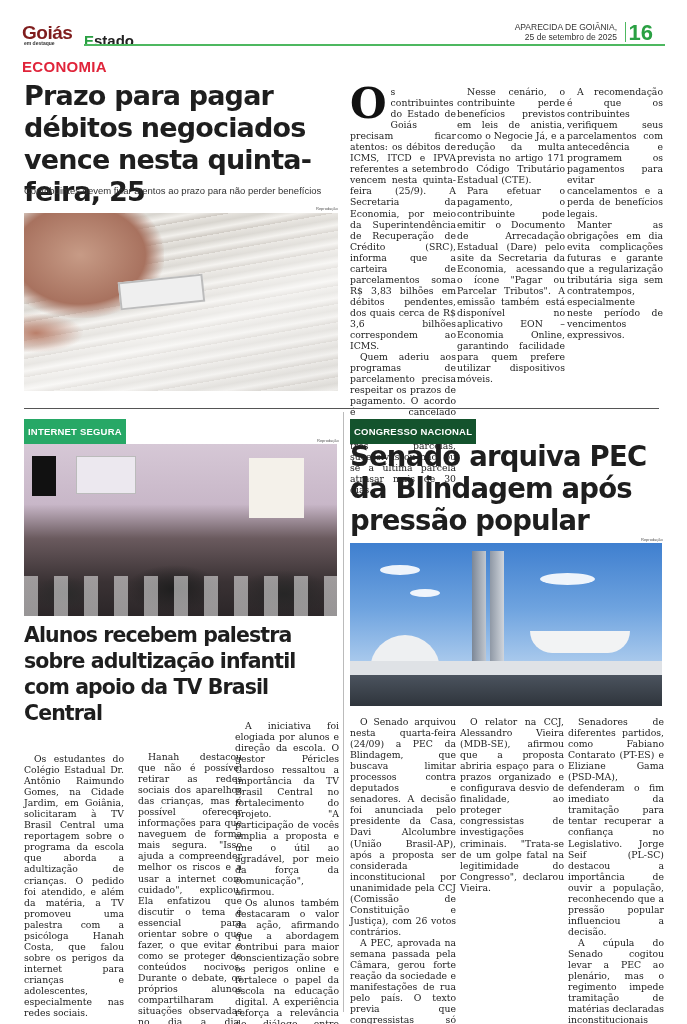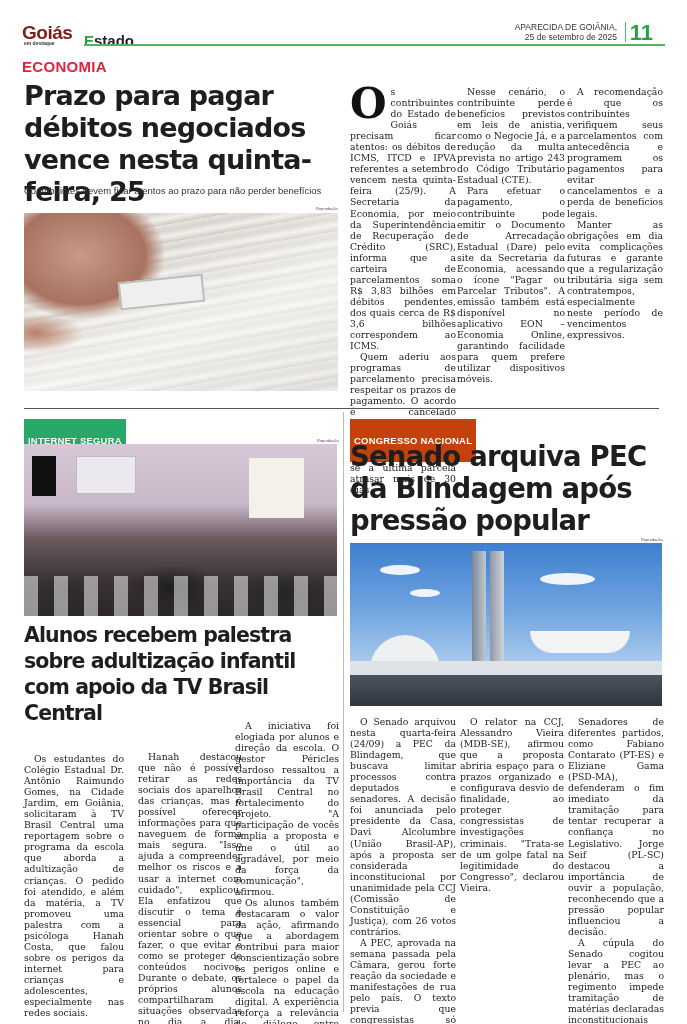--- a/index.html
+++ b/index.html
@@ -35,23 +35,23 @@
   .photo-docs .pen { position:absolute; left:0; top:100px; width:60px; height:40px; background:radial-gradient(ellipse at 20% 50%, #b97e69 0%, transparent 70%); }
 
   .col-text { position:absolute; font-family:"DejaVu Serif", serif; font-size:9.3px; line-height:11.05px; color:#222; text-align:justify; hyphens:none; }
   .col-text p { text-indent:10px; }
   .col-text p.noindent { text-indent:0; }
   .dropcap { float:left; font-family:"DejaVu Serif", serif; font-size:42px; line-height:34px; margin:1px 4px 0 0; font-weight:bold; color:#111; }
 
   .rule-h { position:absolute; left:24px; top:408px; width:635px; height:1px; background:#555; }
   .rule-v { position:absolute; left:343px; top:412px; width:1px; height:600px; background:#bbb; }
 
-  .tag { position:absolute; font-family:"Liberation Sans", sans-serif; font-weight:bold; font-size:9.5px; color:#fff; padding:16px 4px; letter-spacing:0.2px; }
+  .tag { position:absolute; font-family:"Liberation Sans", sans-serif; font-weight:bold; font-size:9.5px; color:#fff; padding:7px 4px; letter-spacing:0.2px; }
   .tag-green { left:24px; top:419px; background:#27a866; }
-  .tag-blue { left:350px; top:419px; background:#c2410c; }
+  .tag-blue { left:350px; top:419px; background:#14532d; }
 
   .photo-class { left:24px; top:444px; width:313px; height:172px;
     background:
       radial-gradient(ellipse 40px 22px at 40px 150px, #2a2a2a 0%, transparent 80%),
       radial-gradient(ellipse 60px 30px at 150px 145px, #1e1e1e 0%, transparent 80%),
       radial-gradient(ellipse 60px 30px at 260px 150px, #262626 0%, transparent 80%),
       linear-gradient(180deg, #d6c8d6 0%, #c8b7c8 35%, #6a5a5e 55%, #3a3234 80%, #2b2628 100%); }
   .photo-class .screen { position:absolute; left:52px; top:12px; width:60px; height:38px; background:#ece8ef; border:1px solid #bbb; }
   .photo-class .speaker { position:absolute; left:8px; top:12px; width:24px; height:40px; background:#111; }
   .photo-class .board { position:absolute; left:225px; top:14px; width:55px; height:60px; background:#f4f1ea; }
@@ -76,39 +76,39 @@
 <header class="masthead">
   <div class="logo">Goiás</div>
   <div class="logo-sub">em destaque</div>
   <div class="section-name"><span class="first">E</span><span>stado</span></div>
   <div class="green-rule"></div>
   <div class="dateline">
     <div>APARECIDA DE GOIÂNIA,</div>
     <div>25 de setembro de 2025</div>
   </div>
   <div class="page-divider"></div>
-  <div class="page-num">11</div>
+  <div class="page-num">16</div>
 </header>
 
 <div class="kicker-red">ECONOMIA</div>
 <h1 class="headline h1">Prazo para pagar débitos negociados vence nesta quinta-feira, 25</h1>
 <div class="subhead">Contribuintes devem ficar atentos ao prazo para não perder benefícios</div>
 <div class="credit" style="left:316px;top:206px;">Reprodução</div>
 <div class="photo photo-docs">
   <div class="hand"></div>
   <div class="calc"></div>
   <div class="pen"></div>
 </div>
 
 <div class="col-text" style="left:350px;top:86px;width:106px;">
   <p class="noindent"><span class="dropcap">O</span><span>s contribuintes do Estado de Goiás precisam ficar atentos: os débitos de ICMS, ITCD e IPVA referentes a setembro vencem nesta quinta-feira (25/9). A Secretaria da Economia, por meio da Superintendência de Recuperação de Crédito (SRC), informa que a carteira de parcelamentos soma R$ 3,83 bilhões em débitos pendentes, dos quais cerca de R$ 3,6 bilhões correspondem ao ICMS.</span></p>
   <p>Quem aderiu aos programas de parcelamento precisa respeitar os prazos de pagamento. O acordo é cancelado automaticamente caso haja atraso de três parcelas, sucessivas ou não, ou se a última parcela atrasar mais de 30 dias.</p>
 </div>
 <div class="col-text" style="left:457px;top:86px;width:108px;">
-  <p>Nesse cenário, o contribuinte perde benefícios previstos em leis de anistia, como o Negocie Já, e a redução da multa prevista no artigo 243 do Código Tributário Estadual (CTE).</p>
+  <p>Nesse cenário, o contribuinte perde benefícios previstos em leis de anistia, como o Negocie Já, e a redução da multa prevista no artigo 171 do Código Tributário Estadual (CTE).</p>
   <p>Para efetuar o pagamento, o contribuinte pode emitir o Documento de Arrecadação Estadual (Dare) pelo site da Secretaria da Economia, acessando o ícone "Pagar ou Parcelar Tributos". A emissão também está disponível no aplicativo EON – Economia Online, garantindo facilidade para quem prefere utilizar dispositivos móveis.</p>
 </div>
 <div class="col-text" style="left:567px;top:86px;width:96px;">
   <p>A recomendação é que os contribuintes verifiquem seus parcelamentos com antecedência e programem os pagamentos para evitar cancelamentos e a perda de benefícios legais.</p>
   <p>Manter as obrigações em dia evita complicações futuras e garante que a regularização tributária siga sem contratempos, especialmente neste período de vencimentos expressivos.</p>
 </div>
 
 <div class="rule-h"></div>
 <div class="rule-v"></div>
 

